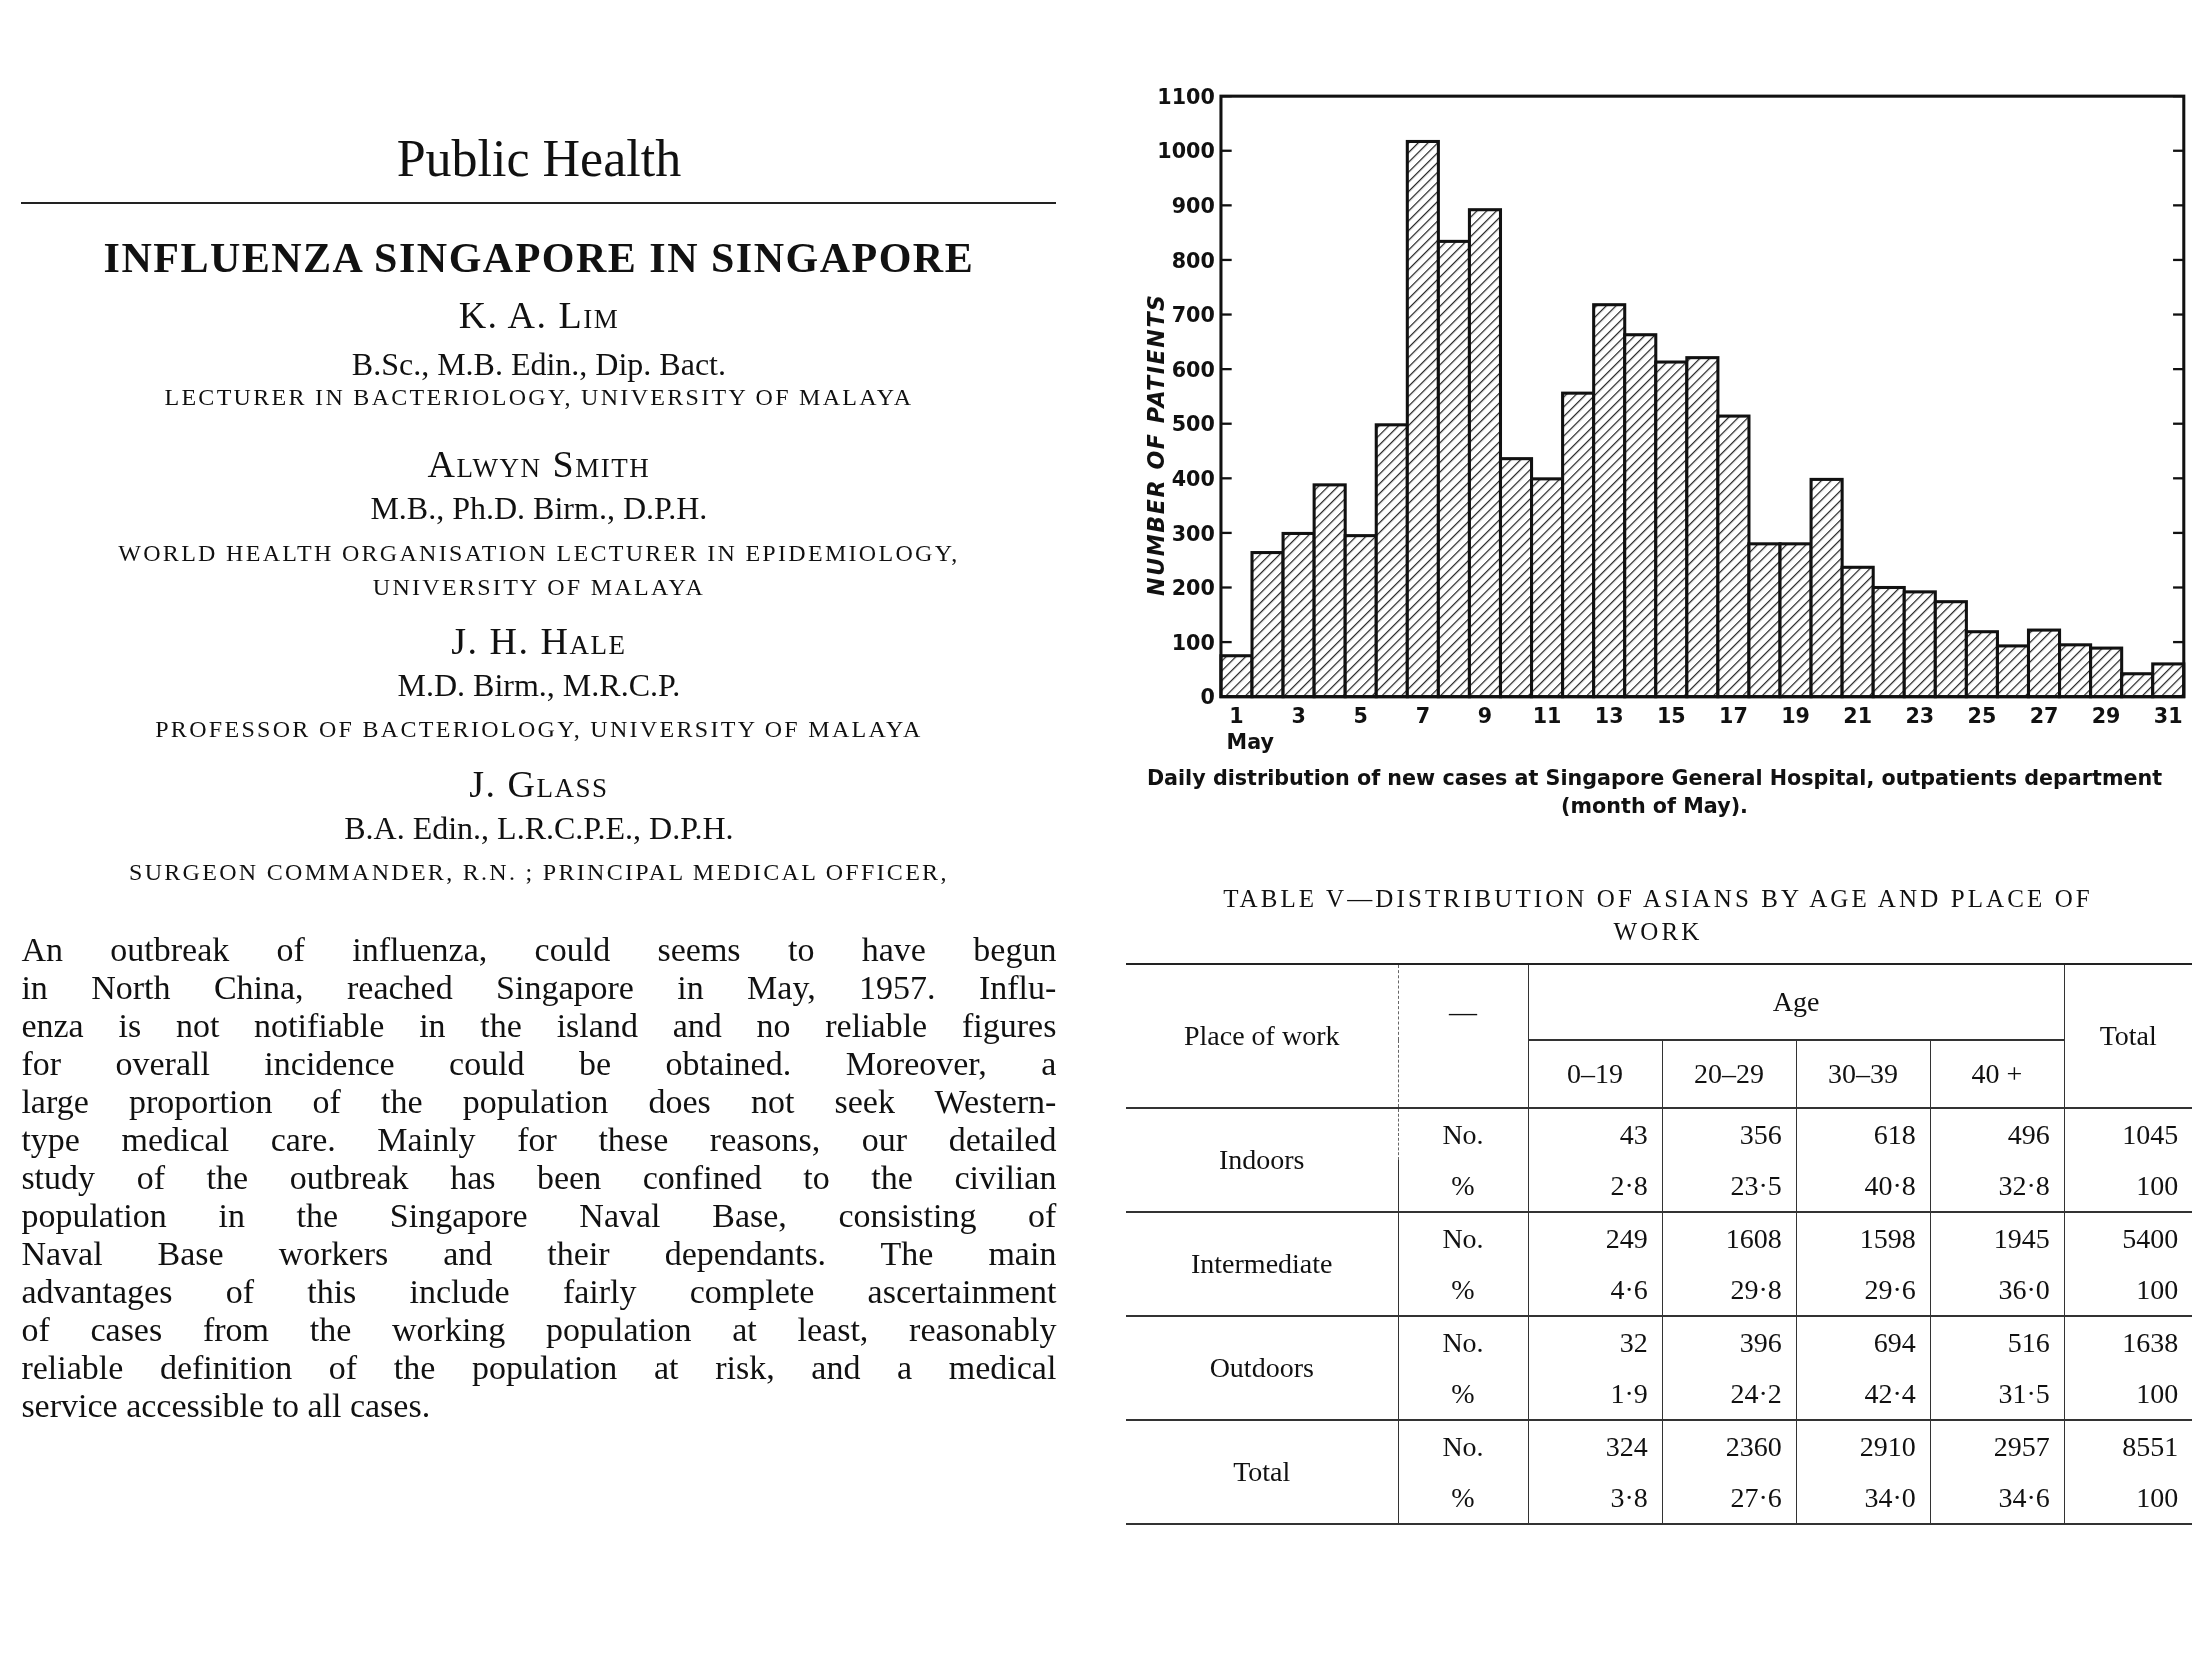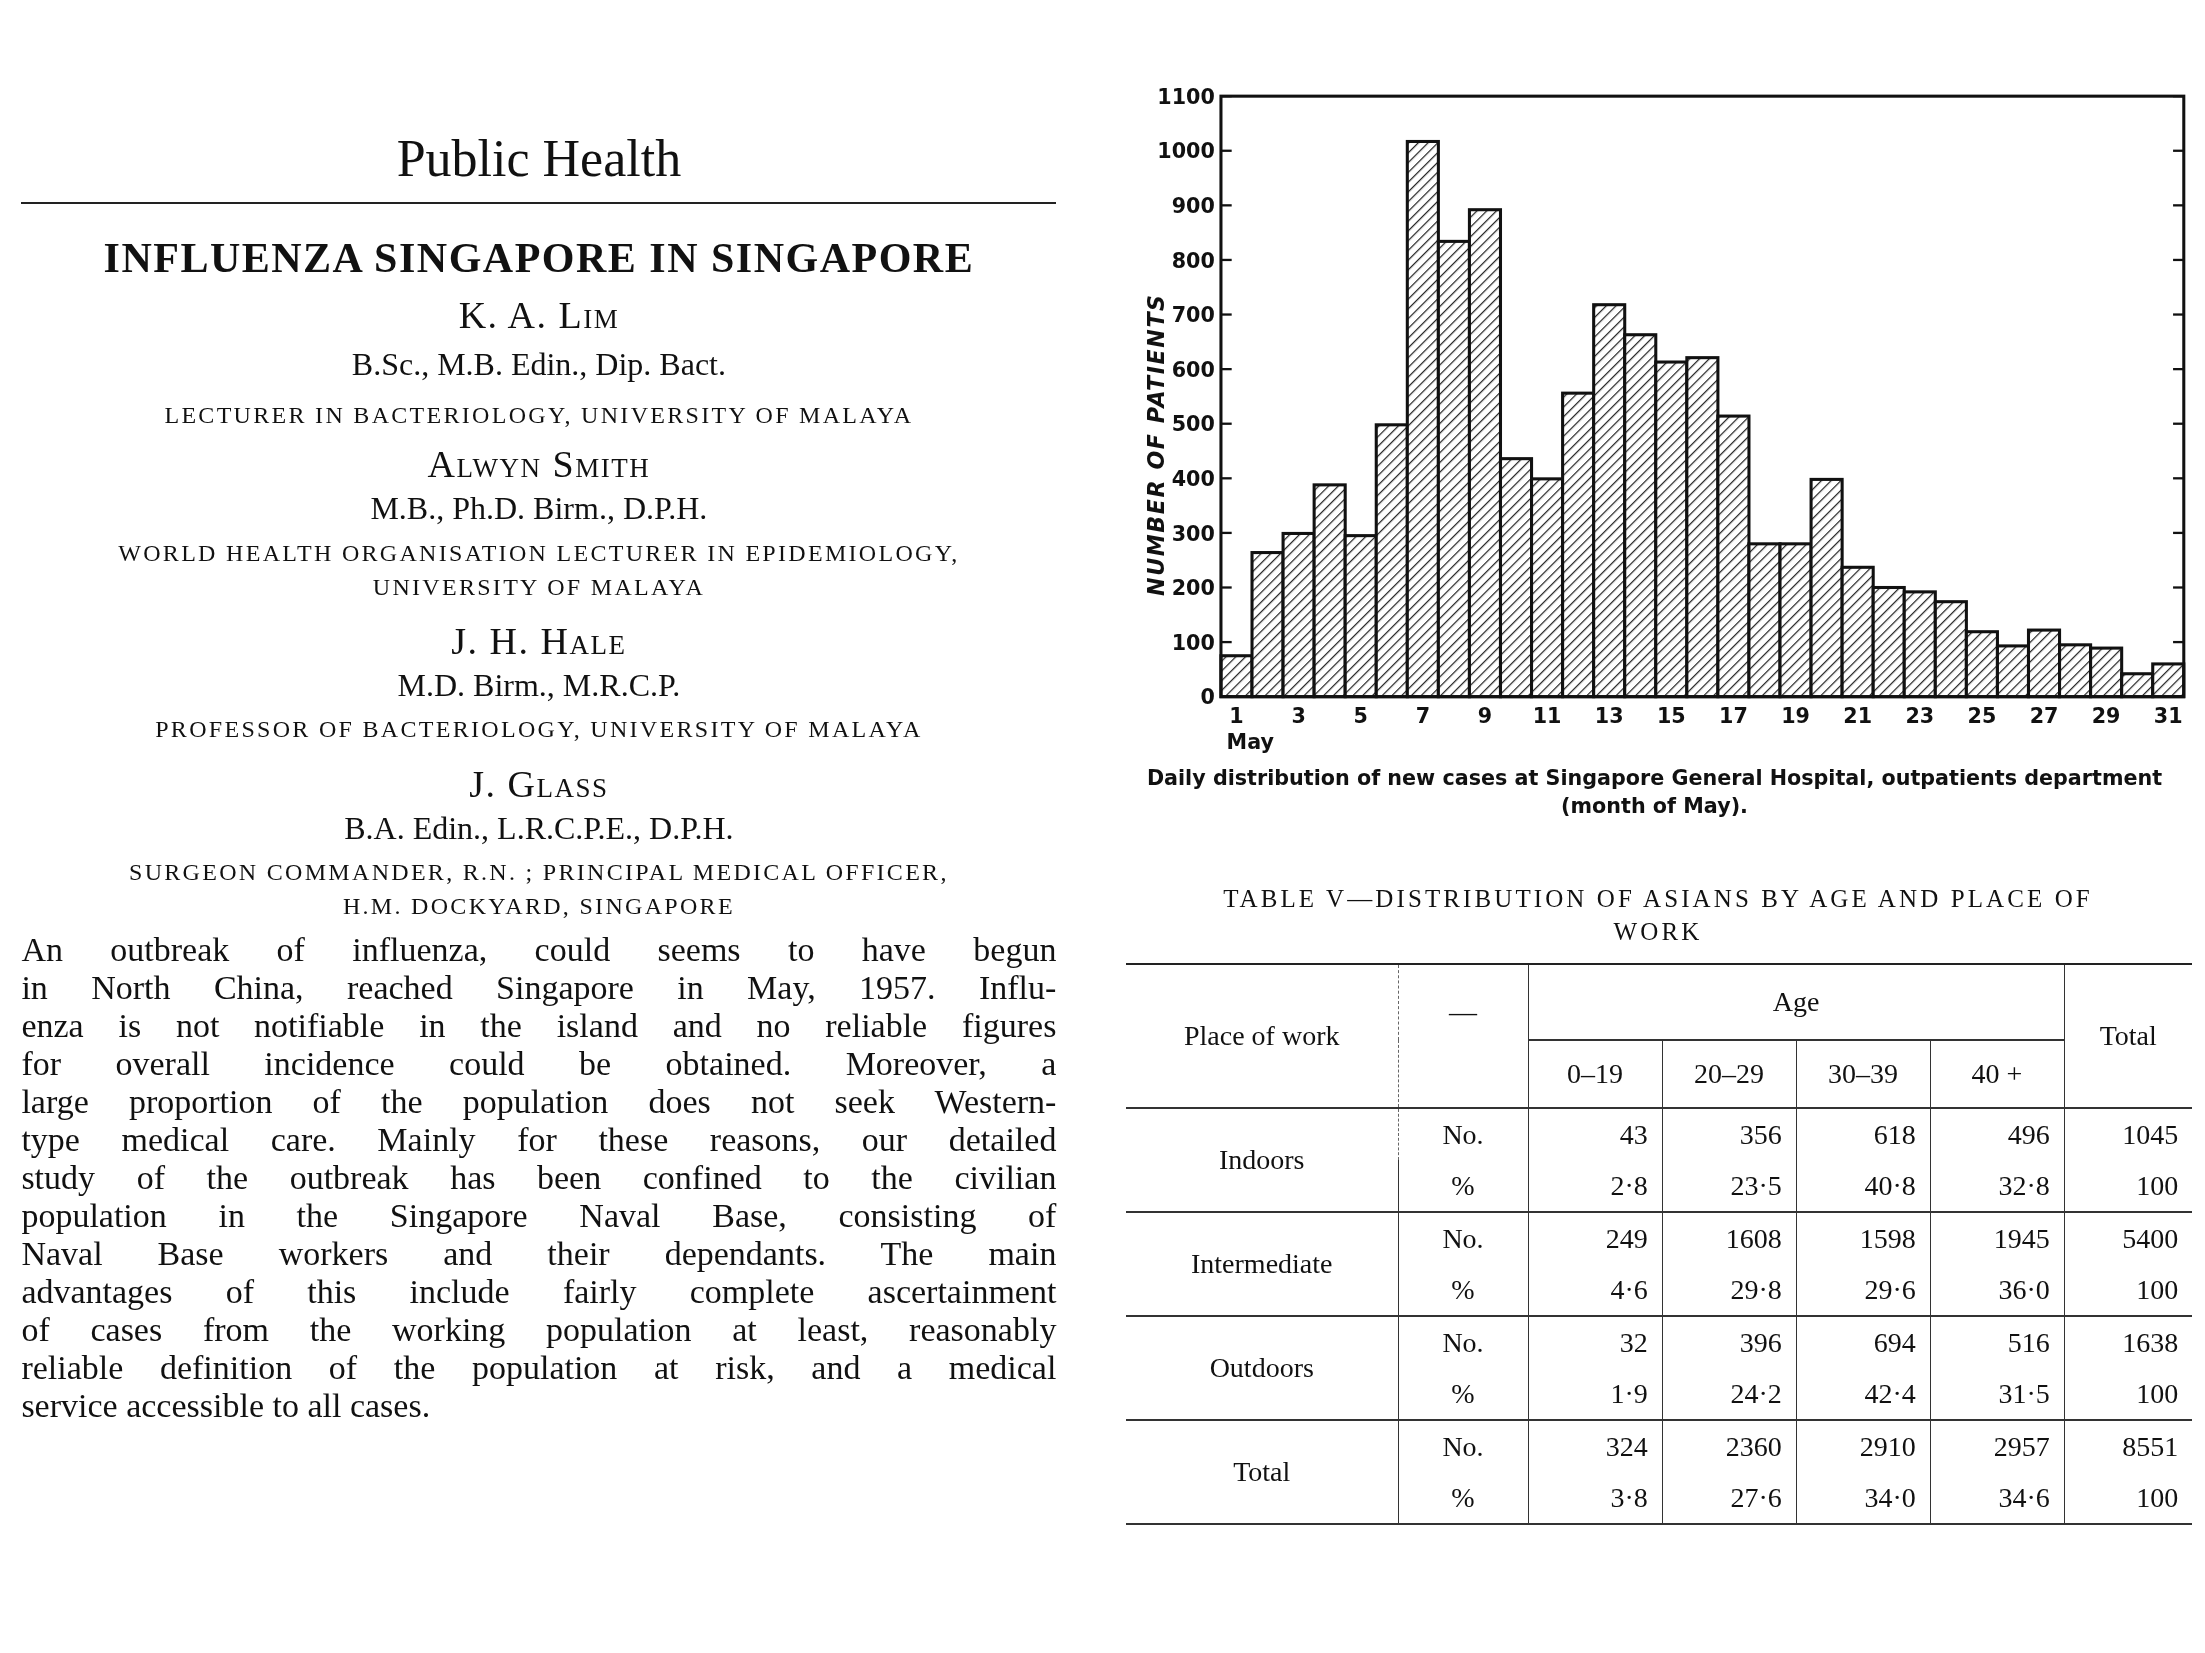--- a/index.html
+++ b/index.html
@@ -46,35 +46,34 @@
 </head>
 <body>
 
 <div id="left">
   <div class="abs center journal">Public Health</div>
   <div class="abs journal-rule"></div>
   <div class="abs center title">INFLUENZA SINGAPORE IN SINGAPORE</div>
 
   <div class="abs center author" style="top:293px">K. A. Lim</div>
   <div class="abs center cred" style="top:346px">B.Sc., M.B. Edin., Dip. Bact.</div>
-  <div class="abs center affil" style="top:402px">Lecturer in Bacteriology, University of Malaya</div>
+  <div class="abs center affil" style="top:384px">Lecturer in Bacteriology, University of Malaya</div>
 
   <div class="abs center author" style="top:442px">Alwyn Smith</div>
   <div class="abs center cred" style="top:490px">M.B., Ph.D. Birm., D.P.H.</div>
   <div class="abs center affil" style="top:540px">World Health Organisation Lecturer in Epidemiology,</div>
   <div class="abs center affil" style="top:574px">University of Malaya</div>
 
   <div class="abs center author" style="top:619px">J. H. Hale</div>
   <div class="abs center cred" style="top:667px">M.D. Birm., M.R.C.P.</div>
   <div class="abs center affil" style="top:716px">Professor of Bacteriology, University of Malaya</div>
 
   <div class="abs center author" style="top:762px">J. Glass</div>
   <div class="abs center cred" style="top:810px">B.A. Edin., L.R.C.P.E., D.P.H.</div>
   <div class="abs center affil" style="top:859px">Surgeon Commander, R.N. ;  Principal Medical Officer,</div>
-  <div class="abs center affil" style="top:893px">H.M. Dockyard, Singapore</div>
 
   <div class="abs body-text" id="body-text">
       <span class="line">An outbreak of influenza, could seems to have begun</span>
       <span class="line">in North China, reached Singapore in May, 1957.  Influ-</span>
       <span class="line">enza is not notifiable in the island and no reliable figures</span>
       <span class="line">for overall incidence could be obtained.  Moreover, a</span>
       <span class="line">large proportion of the population does not seek Western-</span>
       <span class="line">type medical care.  Mainly for these reasons, our detailed</span>
       <span class="line">study of the outbreak has been confined to the civilian</span>
       <span class="line">population in the Singapore Naval Base, consisting of</span>

